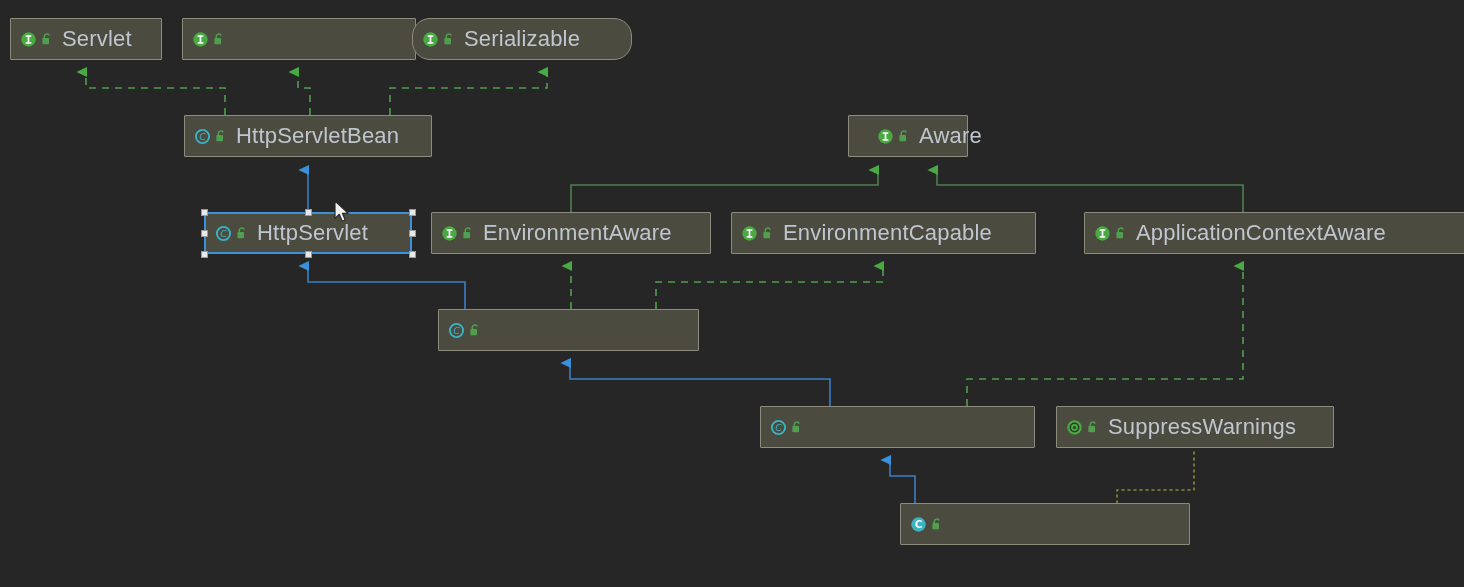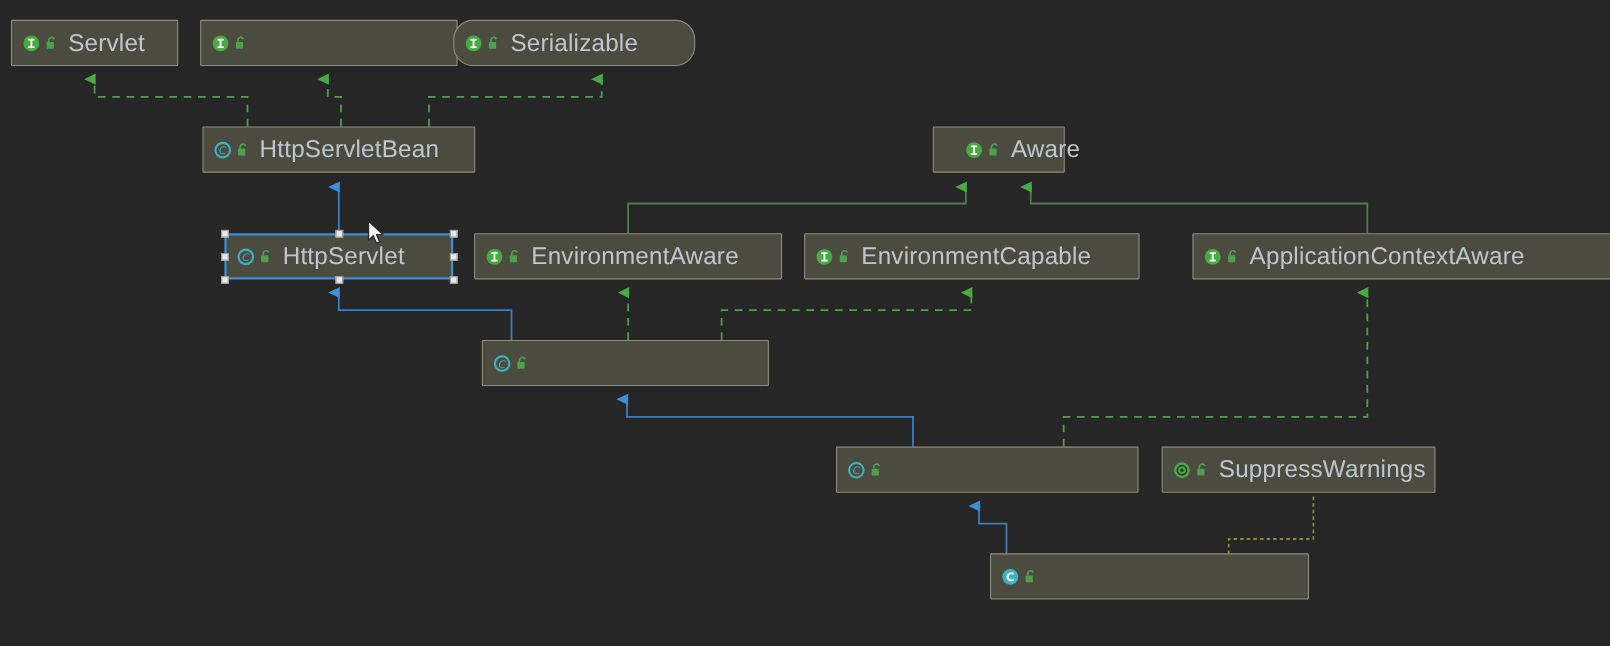--- a/index.html
+++ b/index.html
@@ -273,21 +273,21 @@
           <svg class="tyicon" viewBox="0 0 17 17">
             <circle cx="8.5" cy="8.5" r="6.6" fill="none" stroke="#3ab3c4" stroke-width="1.9"></circle>
             <text x="8.5" y="12.1" text-anchor="middle" font-size="9.5" font-style="italic" font-family="DejaVu Sans, sans-serif" fill="#3ab3c4">C</text>
           </svg>
           <svg class="lockicon" viewBox="0 0 13 14">
             <path d="M4.3 6.2 V4.2 a2.6 2.6 0 0 1 5.0 -0.6" fill="none" stroke="#4f9f4f" stroke-width="1.5"></path>
             <rect x="2.4" y="6.1" width="6.6" height="6.2" rx="0.7" fill="#4f9f4f"></rect>
           </svg>
         </span>
       </div>
-      <div class="node" style="left: 1056px; top: 406px; width: 249px;">
+      <div class="node" style="left: 1056px; top: 406px; width: 278px;">
         <span class="icons">
           <svg class="tyicon" viewBox="0 0 17 17">
             <circle cx="8.5" cy="8.5" r="7.2" fill="#49a942"></circle>
             <circle cx="8.5" cy="8.5" r="4.2" fill="none" stroke="#2f3a2b" stroke-width="1.5"></circle>
             <circle cx="8.5" cy="8.5" r="1.5" fill="#2f3a2b"></circle>
           </svg>
           <svg class="lockicon" viewBox="0 0 13 14">
             <path d="M4.3 6.2 V4.2 a2.6 2.6 0 0 1 5.0 -0.6" fill="none" stroke="#4f9f4f" stroke-width="1.5"></path>
             <rect x="2.4" y="6.1" width="6.6" height="6.2" rx="0.7" fill="#4f9f4f"></rect>
           </svg>

